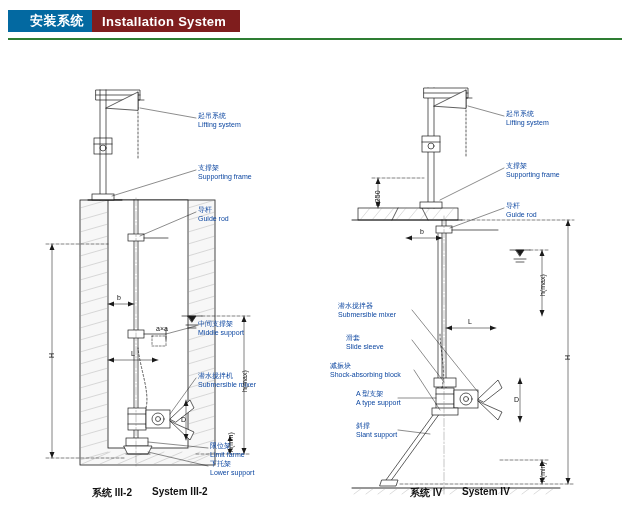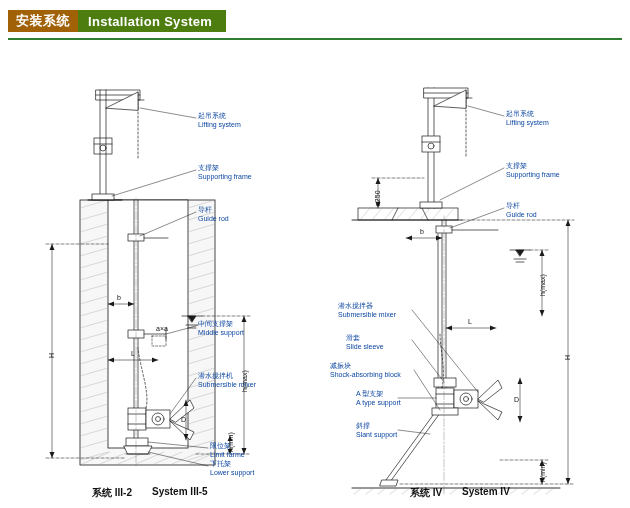--- a/index.html
+++ b/index.html
@@ -24,31 +24,31 @@
   }
   #header-bar {
     position: absolute;
     left: 8px;
     top: 10px;
     height: 22px;
     display: flex;
     align-items: stretch;
   }
   #header-cn {
-    background: #a16207;
+    background: #0369a1;
     color: #ffffff;
     font-size: 13px;
     font-weight: bold;
-    padding: 2px 8px 2px 8px;
+    padding: 2px 8px 2px 22px;
     display: flex;
     align-items: center;
     letter-spacing: 0.5px;
   }
   #header-en {
-    background: #4d7c0f;
+    background: #7f1d1d;
     color: #ffffff;
     font-size: 13px;
     font-weight: bold;
     padding: 2px 14px 2px 10px;
     display: flex;
     align-items: center;
     letter-spacing: 0.3px;
   }
   #header-rule {
     position: absolute;
@@ -507,17 +507,17 @@
 
   <div class="dim vert" style="left:374px; top:158px;">≥250</div>
   <div class="dim" style="left:420px; top:180px;">b</div>
   <div class="dim" style="left:468px; top:270px;">L</div>
   <div class="dim vert" style="left:564px; top:312px;">H</div>
   <div class="dim" style="left:514px; top:348px;">D</div>
   <div class="dim vert" style="left:539px; top:248px;">h(max)</div>
   <div class="dim vert" style="left:539px; top:434px;">h(min)</div>
 
   <div class="caption" style="left:92px; top:438px;">系统 III-2</div>
-  <div class="caption" style="left:152px; top:438px;">System III-5</div>
+  <div class="caption" style="left:152px; top:438px;">System III-2</div>
   <div class="caption" style="left:410px; top:438px;">系统 IV</div>
   <div class="caption" style="left:462px; top:438px;text-align:center;">System IV</div>
 
 </div>
 
 </body></html>

